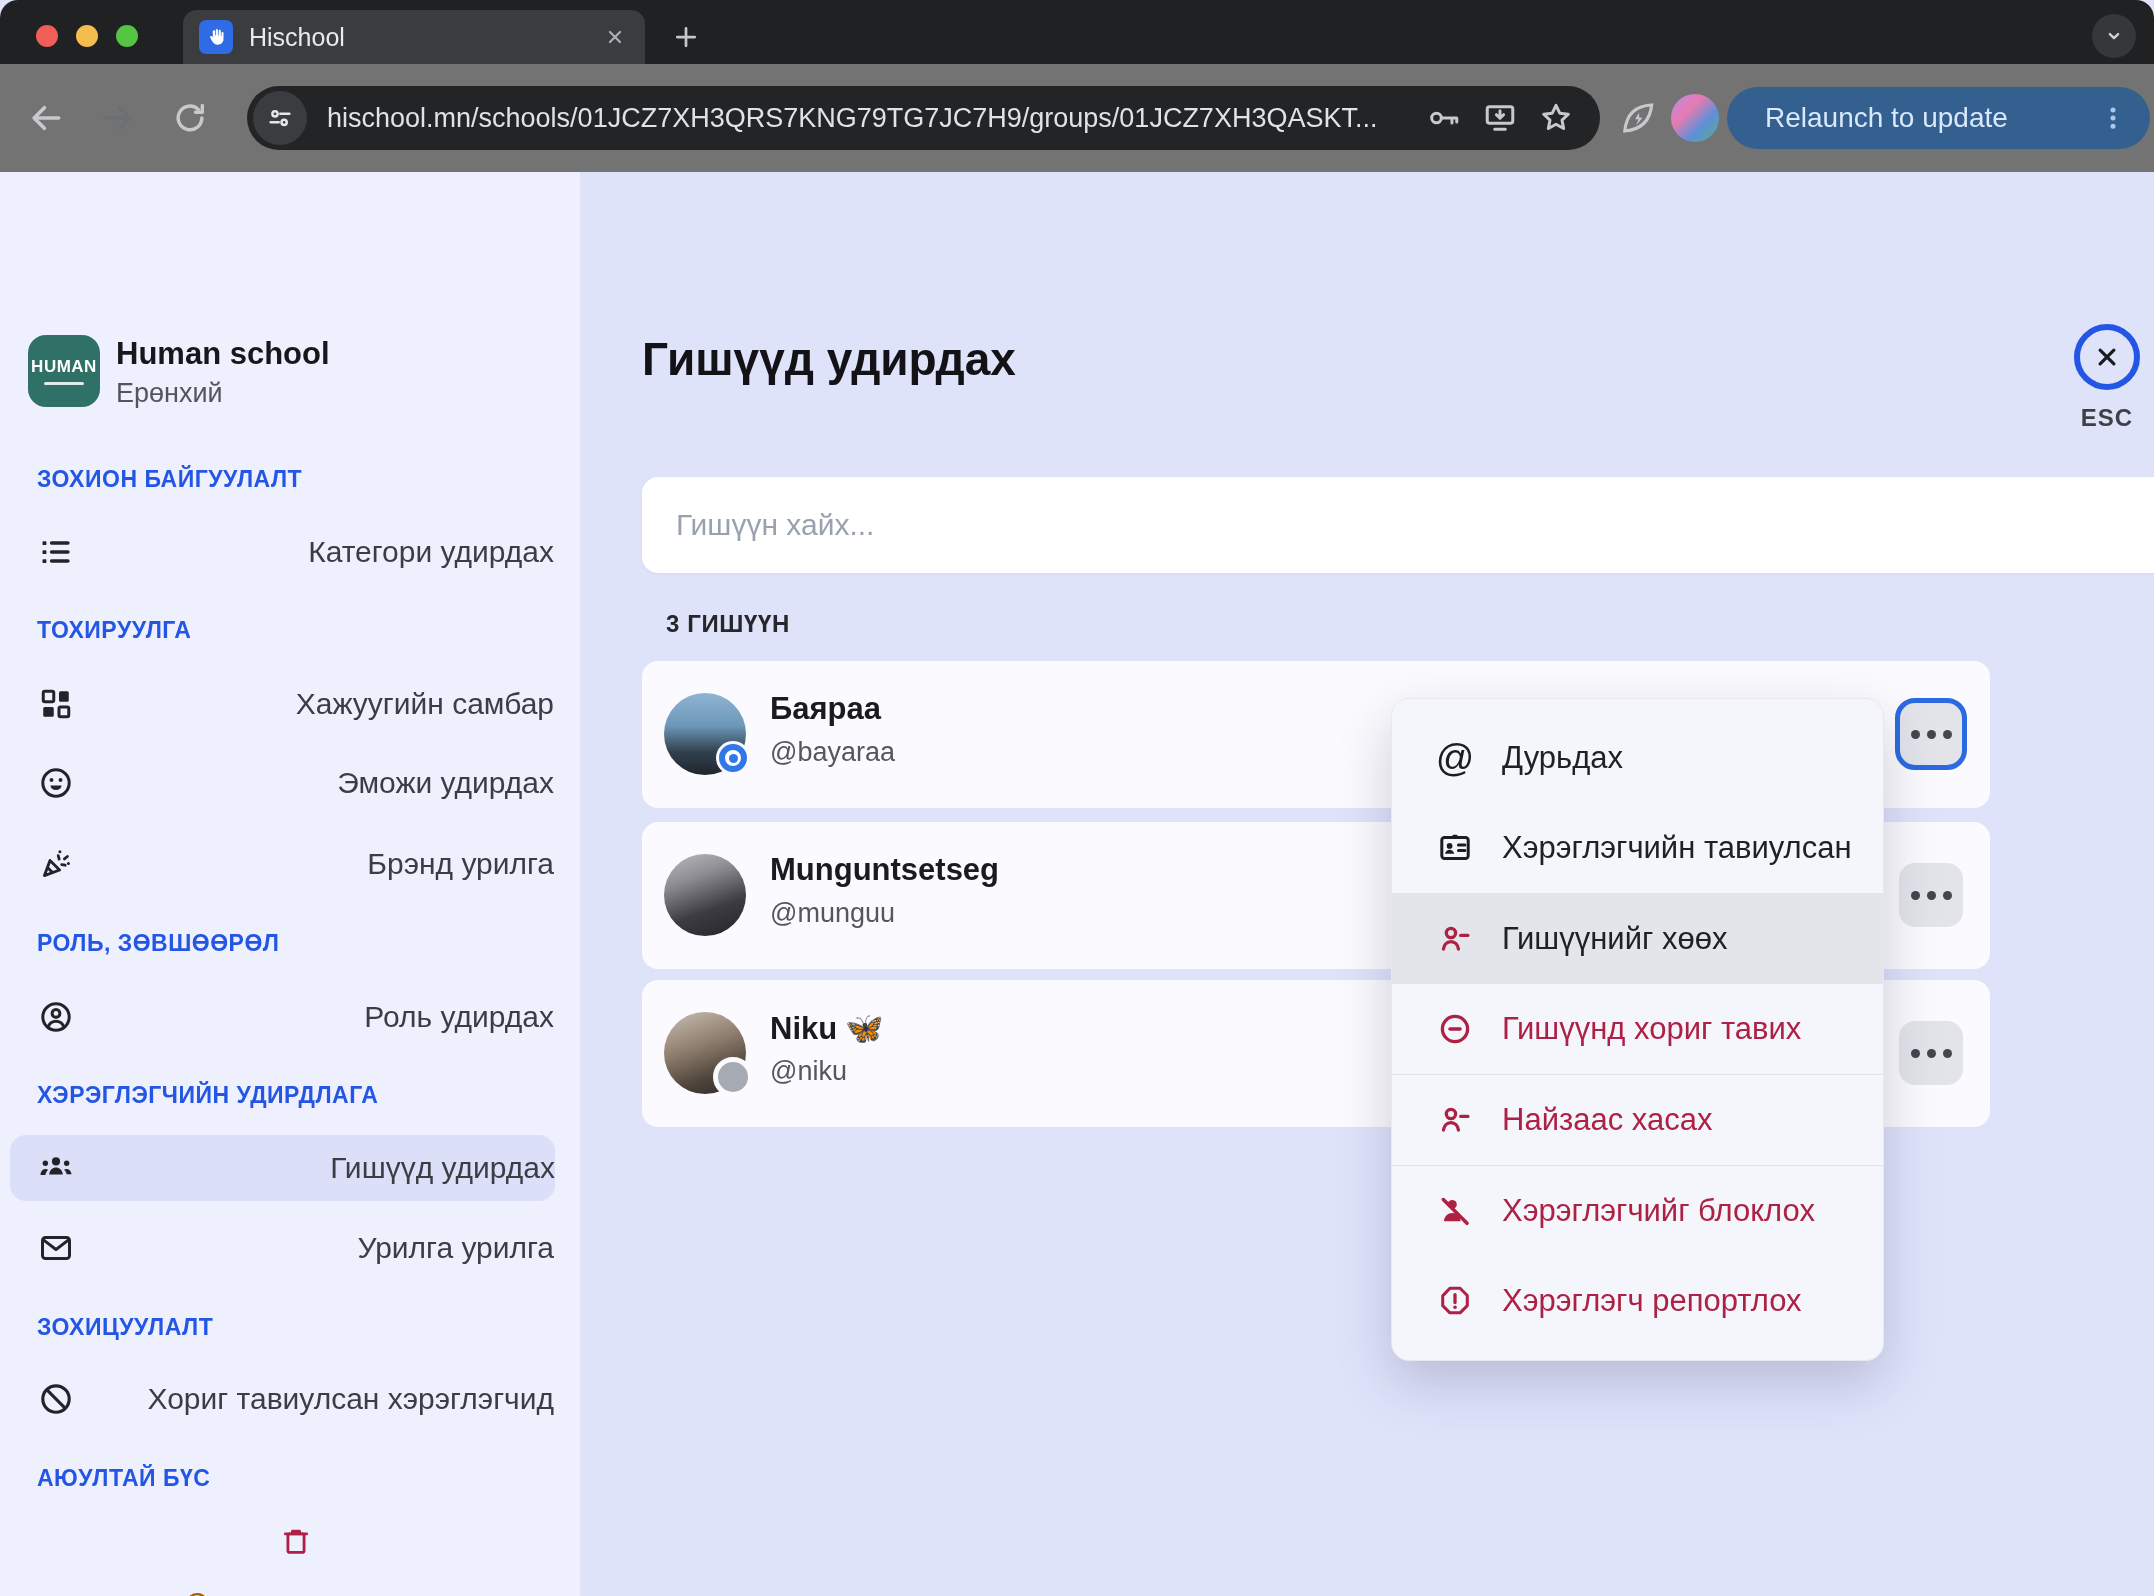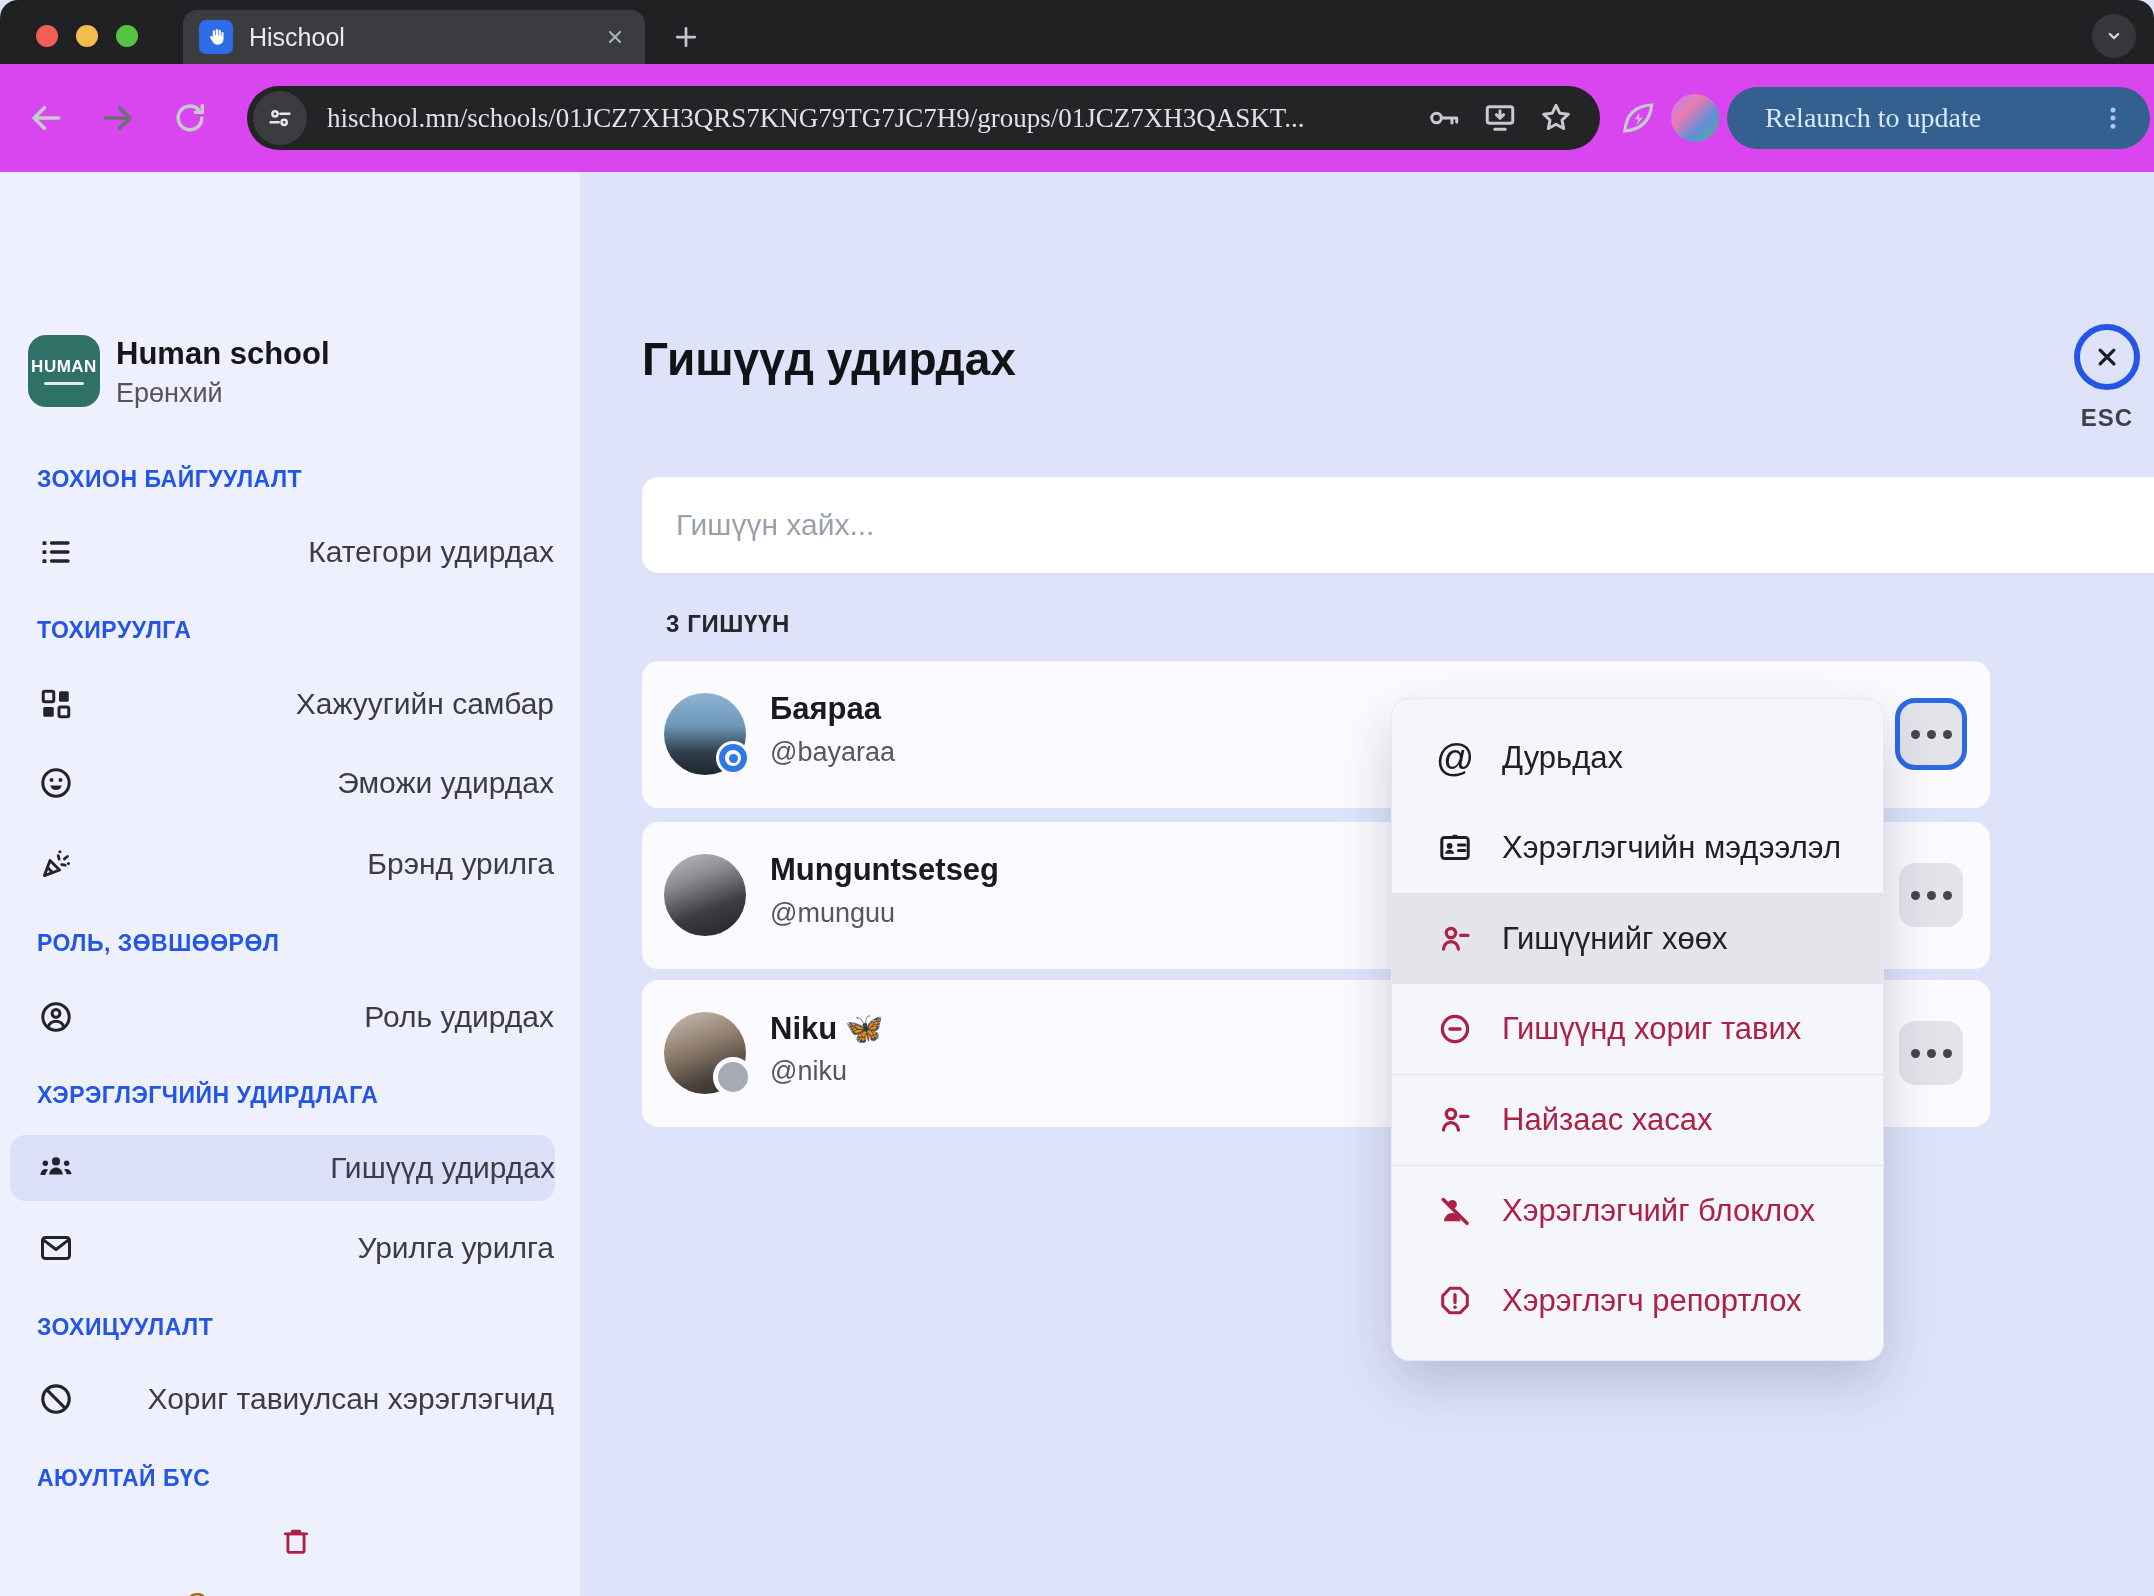--- a/index.html
+++ b/index.html
@@ -14,21 +14,21 @@
   .tl{position:absolute;top:25px;width:22px;height:22px;border-radius:50%;}
   .tl.red{left:36px;background:#f15e57;}
   .tl.yellow{left:76px;background:#f5bd4f;}
   .tl.green{left:116px;background:#55c443;}
   .tab{position:absolute;left:183px;top:10px;width:462px;height:54px;background:#3a3c40;border-radius:14px 14px 0 0;display:flex;align-items:center;padding:0 18px 0 16px;gap:16px;box-sizing:border-box;}
   .favicon{width:34px;height:34px;border-radius:7px;background:#2e6be5;display:flex;align-items:center;justify-content:center;flex:none;}
   .tab-title{color:#e9eaec;font-size:25px;white-space:nowrap;flex:1;}
   .tab-close{color:#aab0b6;flex:none;}
   .newtab{position:absolute;left:663px;top:14px;width:46px;height:46px;display:flex;align-items:center;justify-content:center;color:#c3c6ca;border-radius:50%;}
   .strip-chev{position:absolute;left:2092px;top:14px;width:44px;height:44px;border-radius:50%;background:#35373b;display:flex;align-items:center;justify-content:center;color:#cdd0d4;}
-  .toolbar{position:absolute;top:64px;left:0;width:2154px;height:108px;background:#d946ef;font-family:Liberation Serif, serif;}
+  .toolbar{position:absolute;top:64px;left:0;width:2154px;height:108px;background:#737373;}
   .navbtn{position:absolute;top:32px;width:44px;height:44px;display:flex;align-items:center;justify-content:center;color:#c7c9cc;}
   .navbtn.dim{color:#6c6f73;}
   .urlbar{position:absolute;left:247px;top:22px;width:1353px;height:64px;border-radius:32px;background:#222426;display:flex;align-items:center;gap:20px;padding:0 26px 0 6px;box-sizing:border-box;}
   .tune{width:54px;height:54px;border-radius:50%;background:#3a3c3f;display:flex;align-items:center;justify-content:center;color:#e4e6e8;flex:none;}
   .url-text{color:#e0e2e5;font-size:27px;white-space:nowrap;overflow:hidden;flex:1;}
   .urlic{color:#c6c9cd;flex:none;}
   .leaf{position:absolute;left:1618px;top:34px;color:#c6c9cd;}
   .tb-avatar{position:absolute;left:1671px;top:30px;width:48px;height:48px;border-radius:50%;background:linear-gradient(135deg,#b78bf0 0%,#e97bb0 35%,#5f8fd8 65%,#55b089 100%);}
   .relaunch{position:absolute;left:1727px;top:23px;width:423px;height:62px;border-radius:31px;background:#33608f;display:flex;align-items:center;padding:0 22px 0 38px;box-sizing:border-box;}
   .relaunch-label{color:#d9e8fa;font-size:28px;white-space:nowrap;}
@@ -367,21 +367,21 @@
       <div class="ctx-item">
         <span class="mi">
           <svg class="ic" width="36" height="36" viewBox="0 0 24 24">
               <rect x="3.2" y="5" width="17.6" height="14" rx="1.8" fill="none" stroke="currentColor" stroke-width="2"></rect>
               <rect x="10.3" y="3.2" width="3.4" height="2.6" rx=".8" fill="currentColor"></rect>
               <circle cx="8.4" cy="10.6" r="1.9" fill="currentColor"></circle>
               <path d="M5.3 15.8c.5-1.6 1.7-2.6 3.1-2.6s2.6 1 3.1 2.6z" fill="currentColor"></path>
               <path d="M14.3 10h4.3M14.3 13.6h4.3" stroke="currentColor" stroke-width="2" stroke-linecap="round"></path>
             </svg>
         </span>
-        <span>Хэрэглэгчийн мэдээлэл</span>
+        <span>Хэрэглэгчийн тавиулсан</span>
       </div>
       <div class="ctx-div"></div>
       <div class="ctx-item highlight">
         <span class="mi red">
           <svg class="ic" width="36" height="36" viewBox="0 0 24 24" fill="none" stroke="currentColor" stroke-width="2.2" stroke-linecap="round">
               <circle cx="9.3" cy="8" r="3.1"></circle>
               <path d="M4.3 18.7c.4-3 2.4-5 5-5s4.6 2 5 5"></path>
               <path d="M15.8 9.6h4.8"></path>
             </svg>
         </span>

